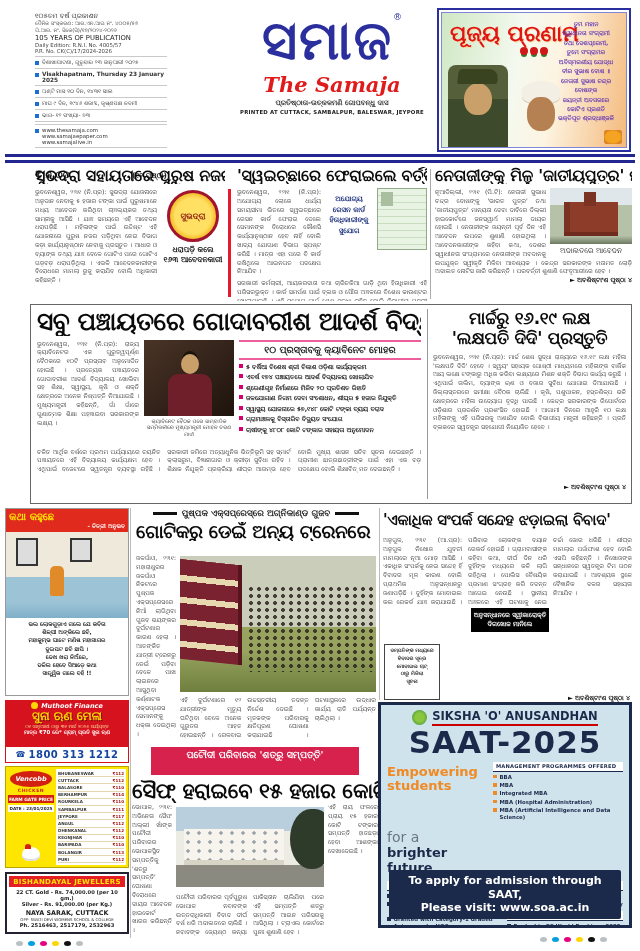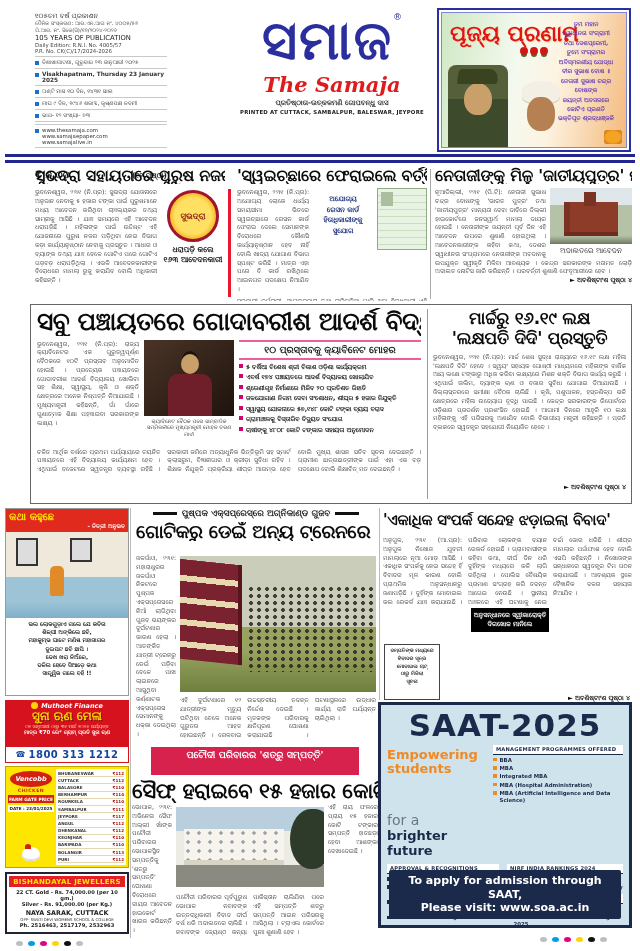--- a/index.html
+++ b/index.html
@@ -70,21 +70,21 @@
   .s1-flex { display:flex; gap:4px; }
   .s1-flex .body { flex:1; }
   .s1-side { width:64px; text-align:center; flex:none; }
   .subhadra-badge { width:52px; height:52px; margin:2px auto 3px; border-radius:50%;
     background:radial-gradient(#ffe063 55%, #f3b21a 75%, #e59b10); border:3px solid #a1152e;
     display:flex; align-items:center; justify-content:center;text-align:right; }
   .subhadra-badge span { font-size:8.5px; font-weight:bold; color:#8d1f12; }
   .s1-cap div { font-size:7.6px; font-weight:bold; line-height:1.25; color:#111; }
   .rdiv { position:absolute; left:193px; top:22px; width:3px; height:108px; background:#e8192c; }
   .s2 { position:absolute; left:202px; top:0; width:190px; height:134px; overflow:hidden; }
-  .s2-flex { display:flex; gap:10px; }
+  .s2-flex { display:flex; gap:4px; }
   .s2-flex .body { flex:1; }
   .inset-label { width:48px; flex:none; text-align:center; padding-top:6px; }
   .inset-label div { font-size:7px; font-weight:bold; color:#1a2e7a; line-height:1.5; }
   .ration-card { width:50px; height:62px; flex:none; background:
     repeating-linear-gradient(#e9f3e4 0 6px, #c9dec0 6px 7px); border:1px solid #90ab86; position:relative; }
   .ration-card::before { content:""; position:absolute; left:3px; top:3px; width:12px; height:14px; background:#a9bfa0; }
   .s2-bottom { margin-top:3px; }
   .gdiv { position:absolute; left:395px; top:2px; width:1px; height:130px; background:#aaa; }
   .s3 { position:absolute; left:400px; top:0; width:197px; height:134px; overflow:hidden; }
   .s3 figure { float:right; width:82px; margin:0 0 2px 4px; }
@@ -568,20 +568,24 @@
         <div>ଦମ୍ପତିଙ୍କ ମଧ୍ୟରେ</div>
         <div>ବିବାଦର ସୂତ୍ର</div>
         <div>ମୋବାଇଲ ଚାଟ୍</div>
         <div>ଠାରୁ ମିଳିଲା</div>
         <div>ସୂଚନା</div>
       </div>
     <div class="cont d-cont">► ଅବଶିଷ୍ଟାଂଶ ପୃଷ୍ଠା ୪</div>
   </article>
 
   <div class="saat">
+    <div class="saat-hd">
+      <span class="saat-logo"></span>
+      <span class="saat-org">SIKSHA 'O' ANUSANDHAN</span>
+    </div>
     <div class="saat-title">SAAT-2025</div>
     <div class="saat-mid">
       <div class="saat-tag">
         <div class="t1">Empowering</div>
         <div class="t1">students</div>
         <div class="t2">for a</div>
         <div class="t3">brighter future</div>
       </div>
       <div class="saat-prog">
         <div class="saat-sh">MANAGEMENT PROGRAMMES OFFERED</div>

